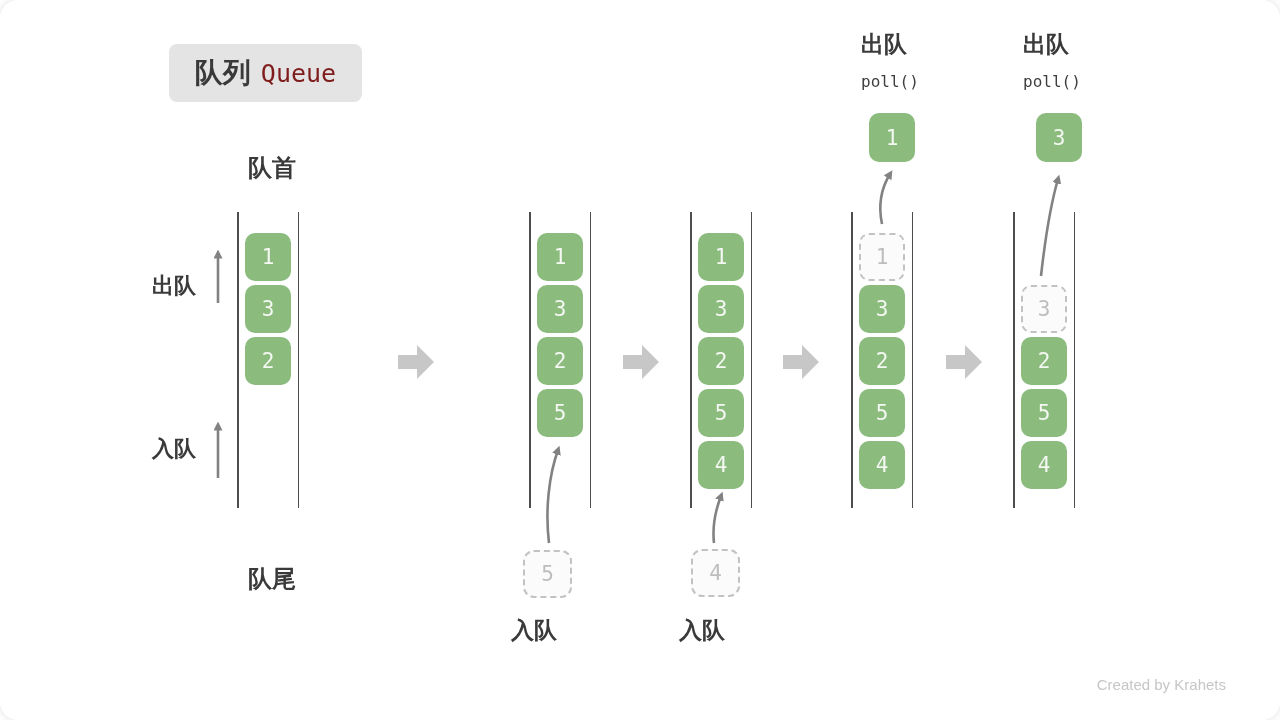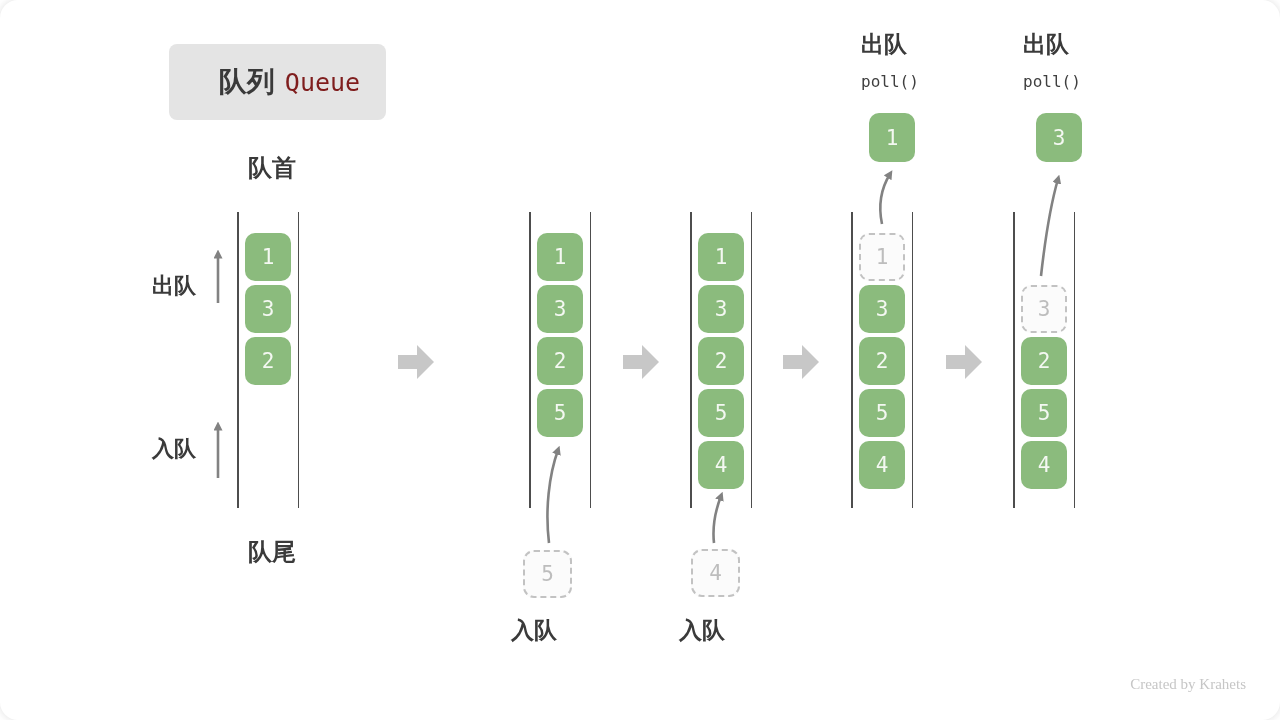--- a/index.html
+++ b/index.html
@@ -5,31 +5,31 @@
   html,body{margin:0;padding:0;background:#ffffff;}
   #stage{
     position:relative;width:1280px;height:720px;overflow:hidden;
     background:#ffffff;border-radius:18px;
     box-shadow:0 0 9px rgba(0,0,0,.13);
     font-family:"Liberation Sans",sans-serif;
   }
 
   
   .title-badge{
-    position:absolute;left:169px;top:44px;width:193px;height:76px;
+    position:absolute;left:169px;top:44px;width:193px;height:58px;
     background:#e4e4e4;border-radius:8px;
-    display:flex;align-items:center;justify-content:center;gap:10px;padding-left:24px;
+    display:flex;align-items:center;justify-content:center;gap:10px;
   }
   .title-zh{font-size:28px;font-weight:bold;color:#3a3a3a;}
   .title-en{font-family:"DejaVu Sans Mono",monospace;font-size:25px;color:#7f1d1d;}
 
   
   .lbl{position:absolute;font-weight:bold;color:#3a3a3a;}
   .lbl-front{left:242px;top:152px;font-size:24px;width:60px;text-align:center;}
-  .lbl-rear {left:242px;top:536px;font-size:24px;width:60px;text-align:center;}
+  .lbl-rear {left:242px;top:563px;font-size:24px;width:60px;text-align:center;}
   .lbl-deq  {left:152px;top:271px;font-size:22px;}
   .lbl-enq  {left:152px;top:434px;font-size:22px;}
 
   
   .queue{position:absolute;top:212px;width:62px;height:296px;}
   .q1{left:237px}.q2{left:529px}.q3{left:690px}.q4{left:851px}.q5{left:1013px}
   .wall{position:absolute;top:0;bottom:0;width:1.5px;background:#4d4d4d;}
   .wall.r{right:0;}
   .cell{
     position:absolute;left:8px;width:46px;height:48px;border-radius:10px;
@@ -66,22 +66,22 @@
   .op .zh{font-size:23px;font-weight:bold;color:#3a3a3a;}
   .op .code{font-family:"DejaVu Sans Mono",monospace;font-size:16px;color:#3f3f3f;}
   .op .arg{color:#69a45b;font-weight:bold;}
   .op-deq1{left:861px;top:26px;}
   .op-deq2{left:1023px;top:26px;}
   .op-enq1{left:511px;top:612px;}
   .op-enq2{left:679px;top:612px;}
 
   
   .credit{
-    position:absolute;right:34px;top:676px;
-    font-family:Liberation Serif, serif;font-size:15px;color:#c6c6c6;
+    position:absolute;right:54px;top:676px;
+    font-family:Liberation Sans, sans-serif;font-size:15px;color:#c6c6c6;
   }
 
   
   #arrows{position:absolute;left:0;top:0;width:1280px;height:720px;pointer-events:none;}
 </style>
 </head>
 <body>
 
 <div id="stage">
 

